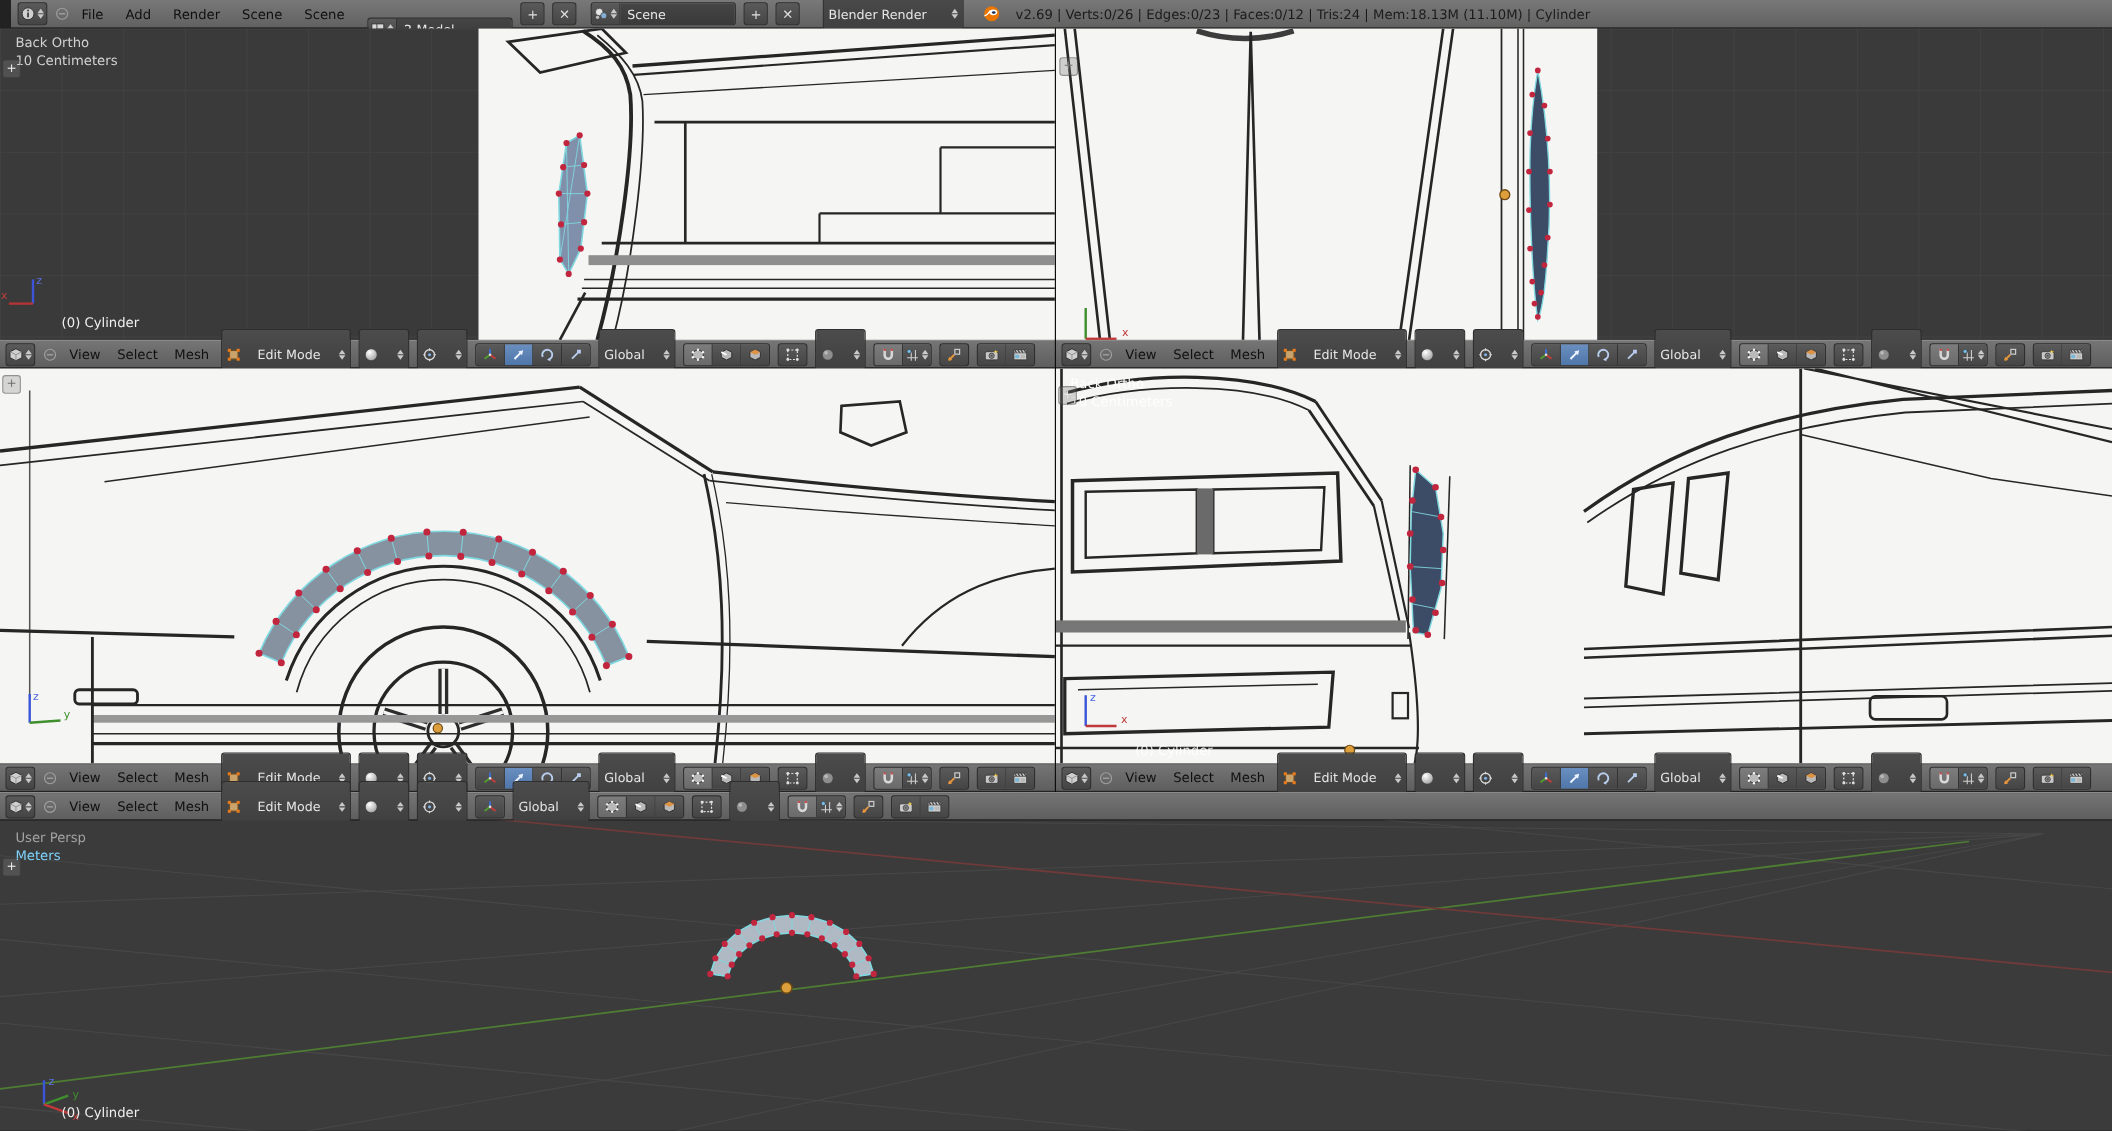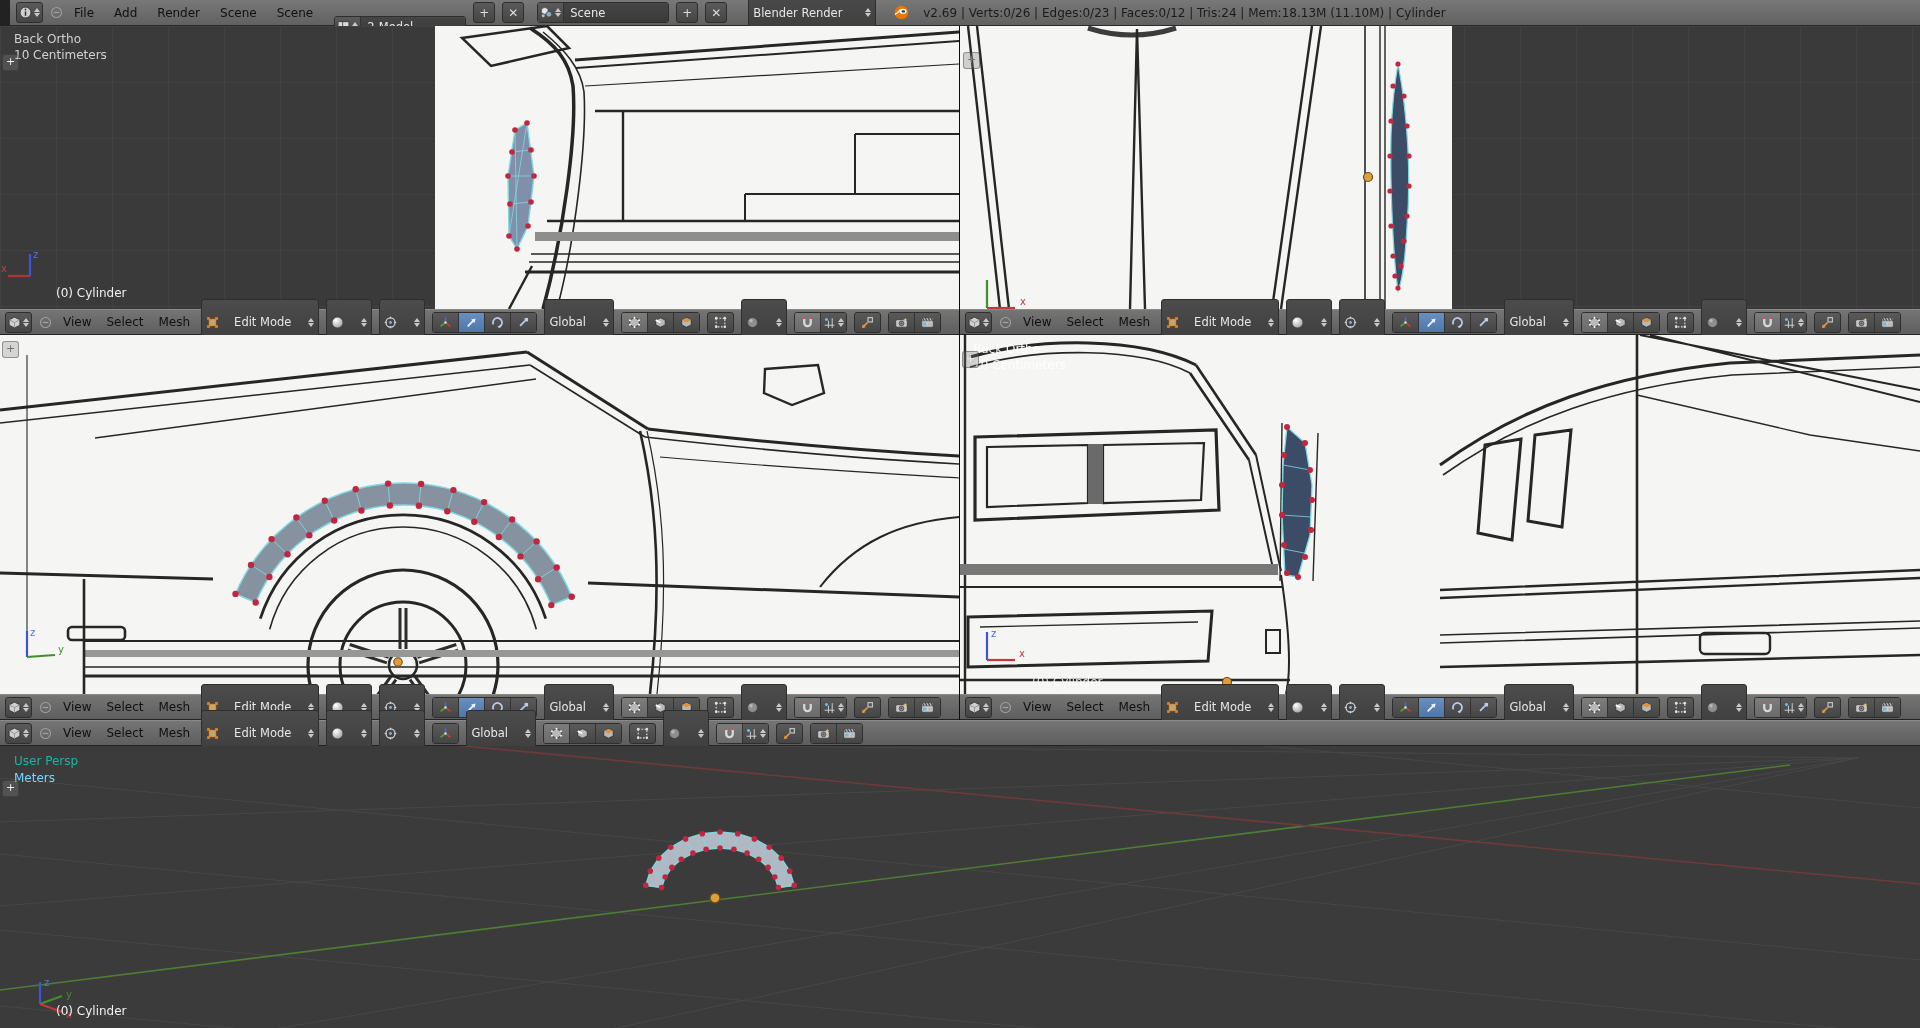--- a/index.html
+++ b/index.html
@@ -1565,19 +1565,19 @@
     <circle cx="715" cy="152" r="5" fill="#dd9e3c" stroke="#6e4a14" stroke-width="1.3"></circle>
     <g>
       <path d="M40 258 V236" stroke="#3c54d8" stroke-width="2.2"></path>
       <path d="M40 258 L62 250" stroke="#3f8f2f" stroke-width="2.2"></path>
       <path d="M40 258 L62 266" stroke="#c03a3a" stroke-width="2.2"></path>
       <text x="44" y="240" font-size="10" fill="#5a6fe0">z</text>
       <text x="66" y="252" font-size="10" fill="#3f8f2f">y</text>
       <text x="66" y="272" font-size="10" fill="#c04040">x</text>
     </g>
   </svg>
-  <div class="ov-label" style="left:14px;top:8px;color:#14b8a6;">User Persp</div>
+  <div class="ov-label" style="left:14px;top:8px;color:#a3a3a3;">User Persp</div>
   <div class="ov-label" style="left:14px;top:25px;color:#7dd3fc;">Meters</div>
   <div class="ov-label" style="left:56px;top:258px;color:#f0f0f0;">(0) Cylinder</div>
   <div class="plus-handle" style="left:2px;top:34px;background:rgba(255,255,255,.12);">+</div>
 </div>
 
 <div class="vline" style="left:959px;top:26px;height:694px;"></div>
 
 </body></html>

